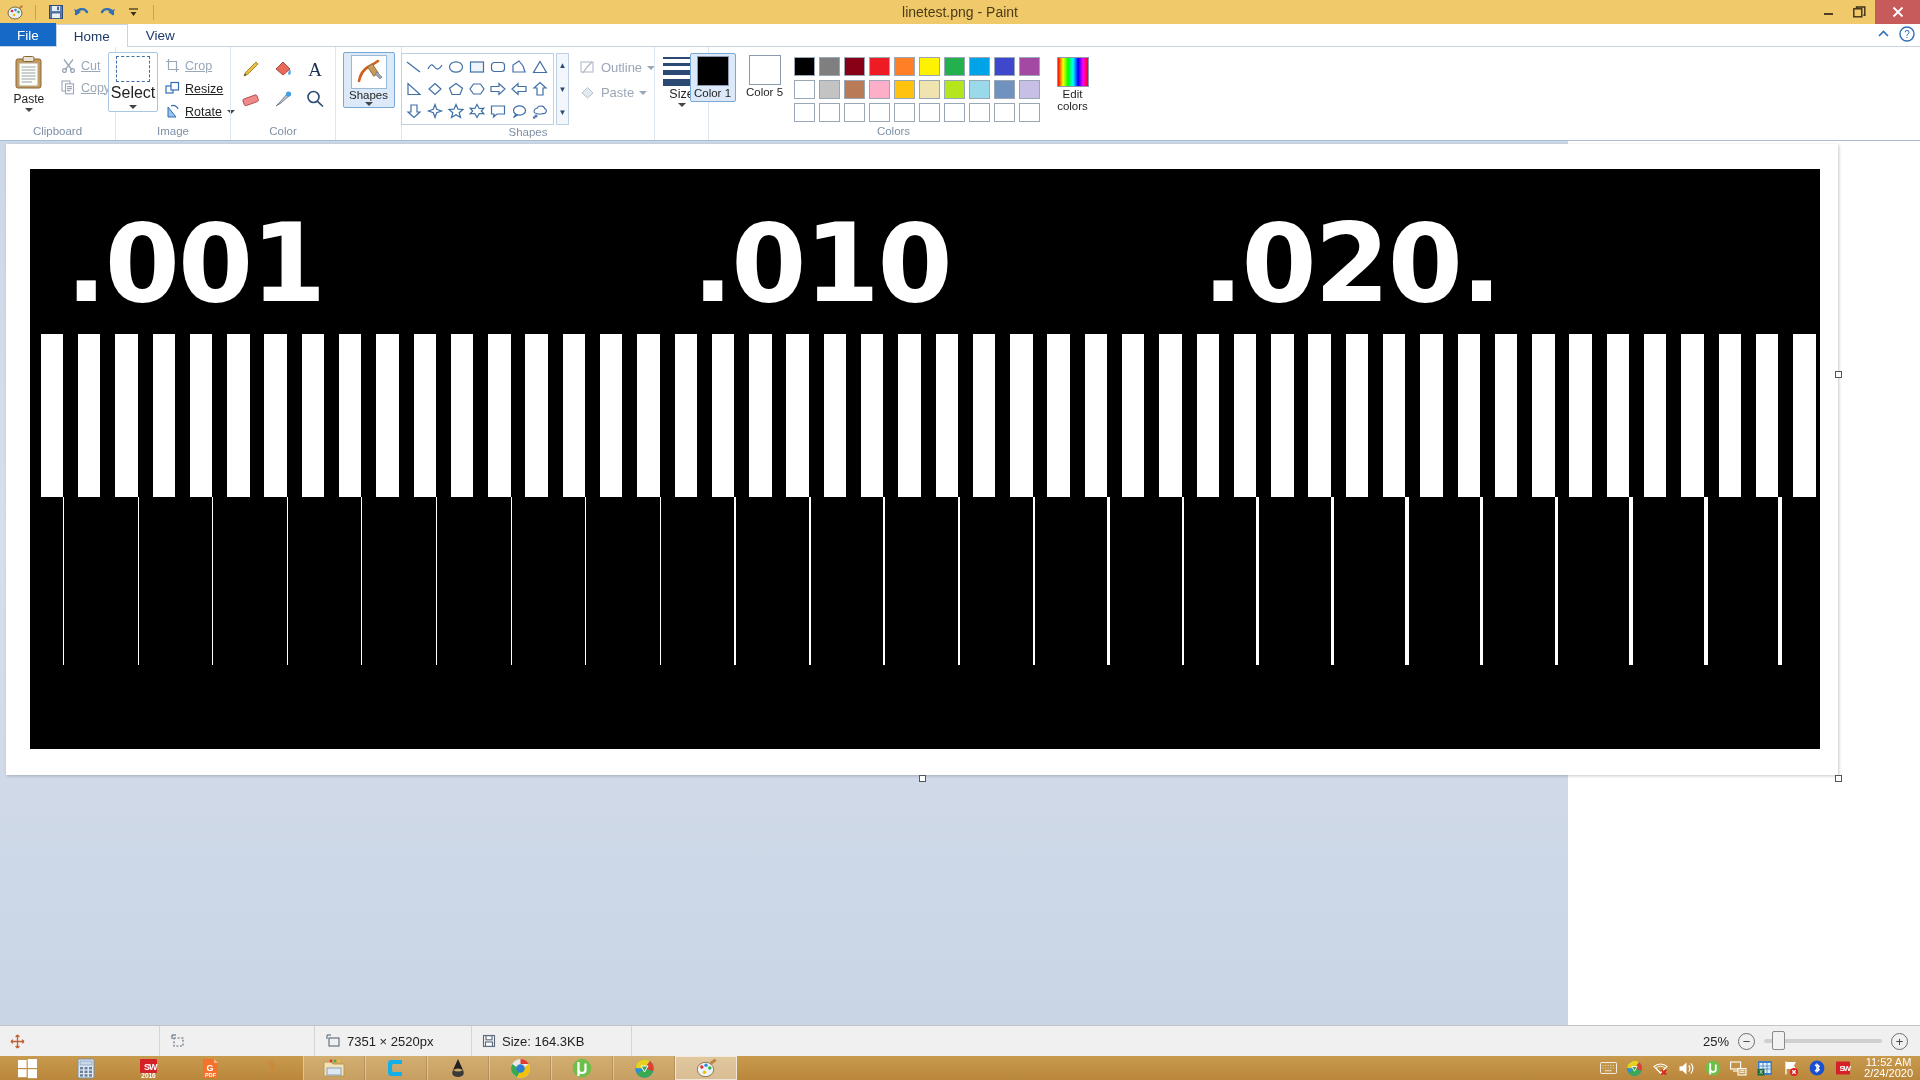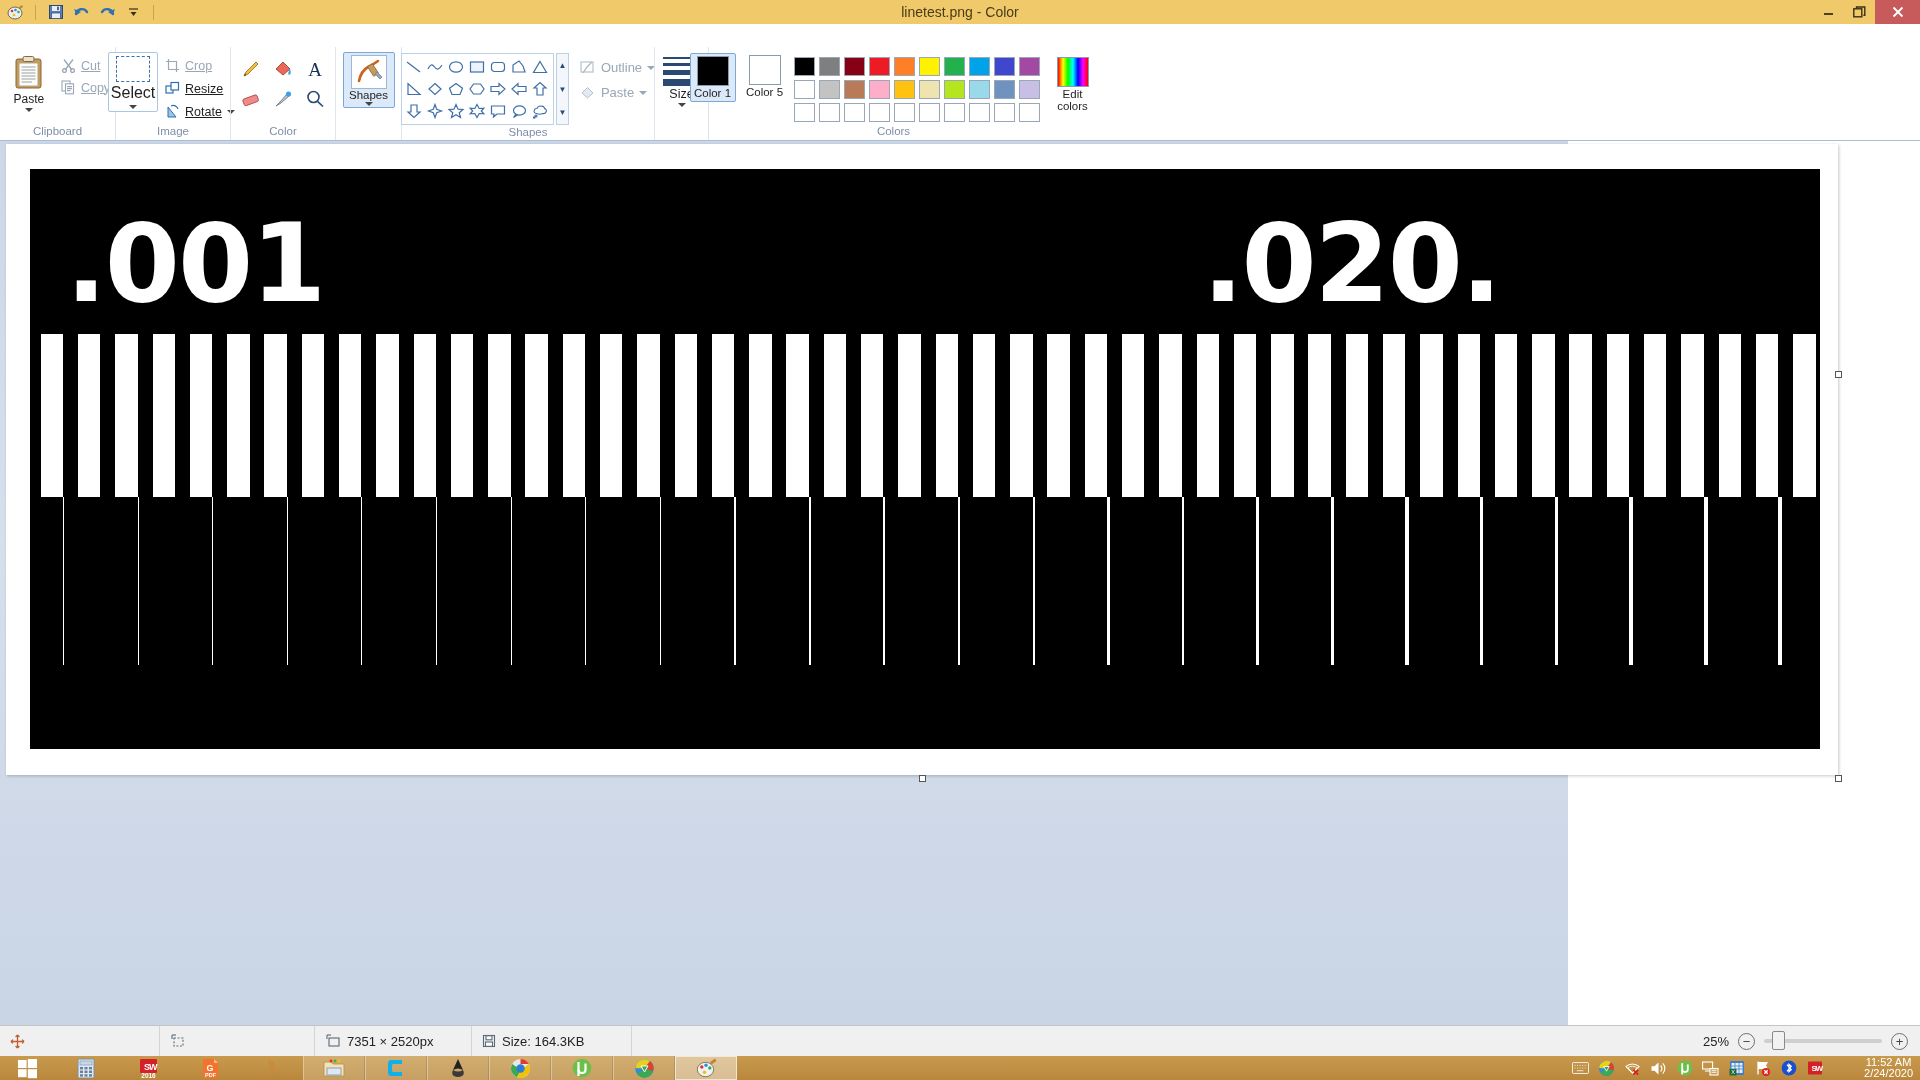--- a/index.html
+++ b/index.html
@@ -169,21 +169,21 @@
   }
   .startbtn{ width:55px; height:24px; display:flex; align-items:center; justify-content:center;}
   .tasks{ display:flex; align-items:center; height:24px; gap:0; }
   .taskitem{ width:62px; height:24px; display:flex; align-items:center; justify-content:center; }
   .taskitem.pinned{ }
   .taskitem.running{ background:rgba(255,255,255,.20); border-left:1px solid rgba(255,255,255,.35);
                      border-right:1px solid rgba(0,0,0,.12); }
   .taskitem.active{ background:rgba(255,255,255,.45); border:1px solid rgba(255,255,255,.6); }
   .tray{ margin-left:auto; display:flex; align-items:center; gap:9px; padding-right:7px; height:24px;}
   .clock{ color:#ffffff; font-size:11px; line-height:11px; text-align:center; padding-left:4px;}
-  .clock div{ white-space:nowrap;margin-left:28px; }
+  .clock div{ white-space:nowrap; }
   .tray-ico{ width:17px; height:17px; display:flex; align-items:center; justify-content:center; }
 
   svg{ display:block; }
 </style>
 </head>
 <body>
 
 <div class="app">
 
   <div class="titlebar">
@@ -220,41 +220,59 @@
         </svg>
       </span>
       <span class="qat-ico">
         <svg width="11" height="11" viewBox="0 0 11 11">
           <path d="M1 2 H10" stroke="#3a3018" stroke-width="1.2"></path>
           <path d="M2.5 5 L5.5 9 L8.5 5 Z" fill="#3a3018"></path>
         </svg>
       </span>
       <span class="sep-v"></span>
     </div>
-    <div class="title-text">linetest.png - Color</div>
+    <div class="title-text">linetest.png - Paint</div>
     <div class="winbtns">
       <div class="wbtn">
         <svg width="13" height="10" viewBox="0 0 13 10">
             <path d="M2 7 H11" stroke-width="1.8" stroke="#3a3018"></path>
           </svg>
       </div>
       <div class="wbtn">
         <svg width="13" height="12" viewBox="0 0 13 12" fill="none">
           <rect x="0.8" y="2.8" width="8" height="8" stroke="#3a3018" stroke-width="1.4"></rect>
           <path d="M3.5 2.4 V1 H11.8 V9.2 H10.4" stroke="#3a3018" stroke-width="1.4"></path>
         </svg>
       </div>
       <div class="wbtn close">
         <svg width="12" height="12" viewBox="0 0 12 12">
             <path d="M1.5 1.5 L10.5 10.5 M10.5 1.5 L1.5 10.5" stroke-width="1.8" stroke="#ffffff"></path>
           </svg>
       </div>
     </div>
   </div>
 
+  <div class="tabbar">
+    <div class="tab file">File</div>
+    <div class="tab active">Home</div>
+    <div class="tab">View</div>
+    <div class="help-btns">
+      <span>
+        <svg width="13" height="10" viewBox="0 0 13 10">
+            <path d="M2 7 L6.5 2.5 L11 7" stroke="#2f6fb5" stroke-width="1.6" fill="none"></path>
+          </svg>
+      </span>
+      <span>
+        <svg width="16" height="16" viewBox="0 0 16 16">
+          <circle cx="8" cy="8" r="7" fill="none" stroke="#2f6fb5" stroke-width="1.4"></circle>
+          <text x="8" y="12" text-anchor="middle" font-size="10" fill="#2f6fb5" font-family="sans-serif">?</text>
+        </svg>
+      </span>
+    </div>
+  </div>
 
   <div class="ribbon">
 
     <div class="group" style="width:115px">
       <div class="group-body">
         <div class="clip">
           <div class="bigbtn">
             <span>
               <svg width="33" height="36" viewBox="0 0 33 36">
                 <rect x="4" y="4" width="25" height="29" rx="2" fill="#c79a5a" stroke="#8a6634"></rect>
@@ -612,20 +630,21 @@
       <div class="group-label">Colors</div>
     </div>
 
   </div>
 
   <div class="workarea">
     <div class="paper">
       <div class="imgholder">
         <div class="labels" id="labels">
             <div class="lab" style="left: 2%;">.001</div>
+            <div class="lab" style="left: 37%;">.010</div>
             <div class="lab" style="left: 65.5%;">.020.</div>
           </div>
         <div class="bars" id="bars">
             <div class="bar-top" style="left: 0.6%; top: 28.5%; width: 1.25%; height: 28%;"></div>
             <div class="bar-top" style="left: 2.683%; top: 28.5%; width: 1.25%; height: 28%;"></div>
             <div class="bar-top" style="left: 4.766%; top: 28.5%; width: 1.25%; height: 28%;"></div>
             <div class="bar-top" style="left: 6.849%; top: 28.5%; width: 1.25%; height: 28%;"></div>
             <div class="bar-top" style="left: 8.932%; top: 28.5%; width: 1.25%; height: 28%;"></div>
             <div class="bar-top" style="left: 11.015%; top: 28.5%; width: 1.25%; height: 28%;"></div>
             <div class="bar-top" style="left: 13.098%; top: 28.5%; width: 1.25%; height: 28%;"></div>

